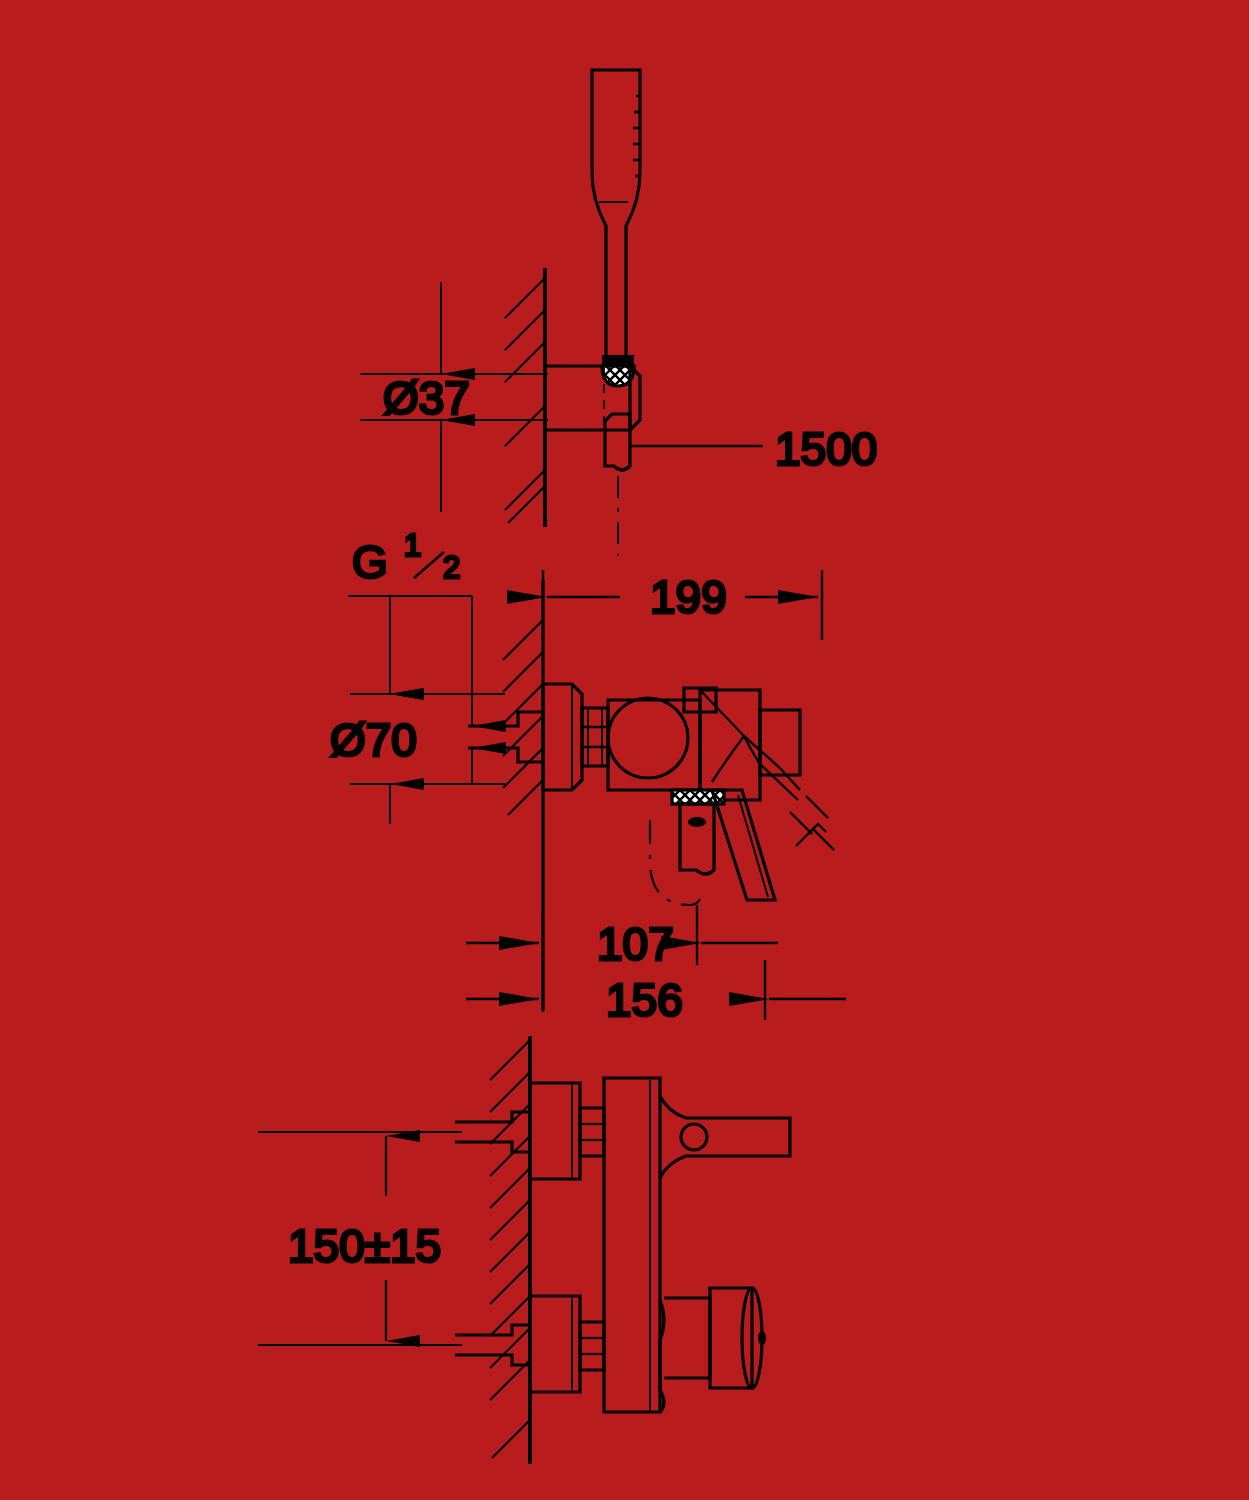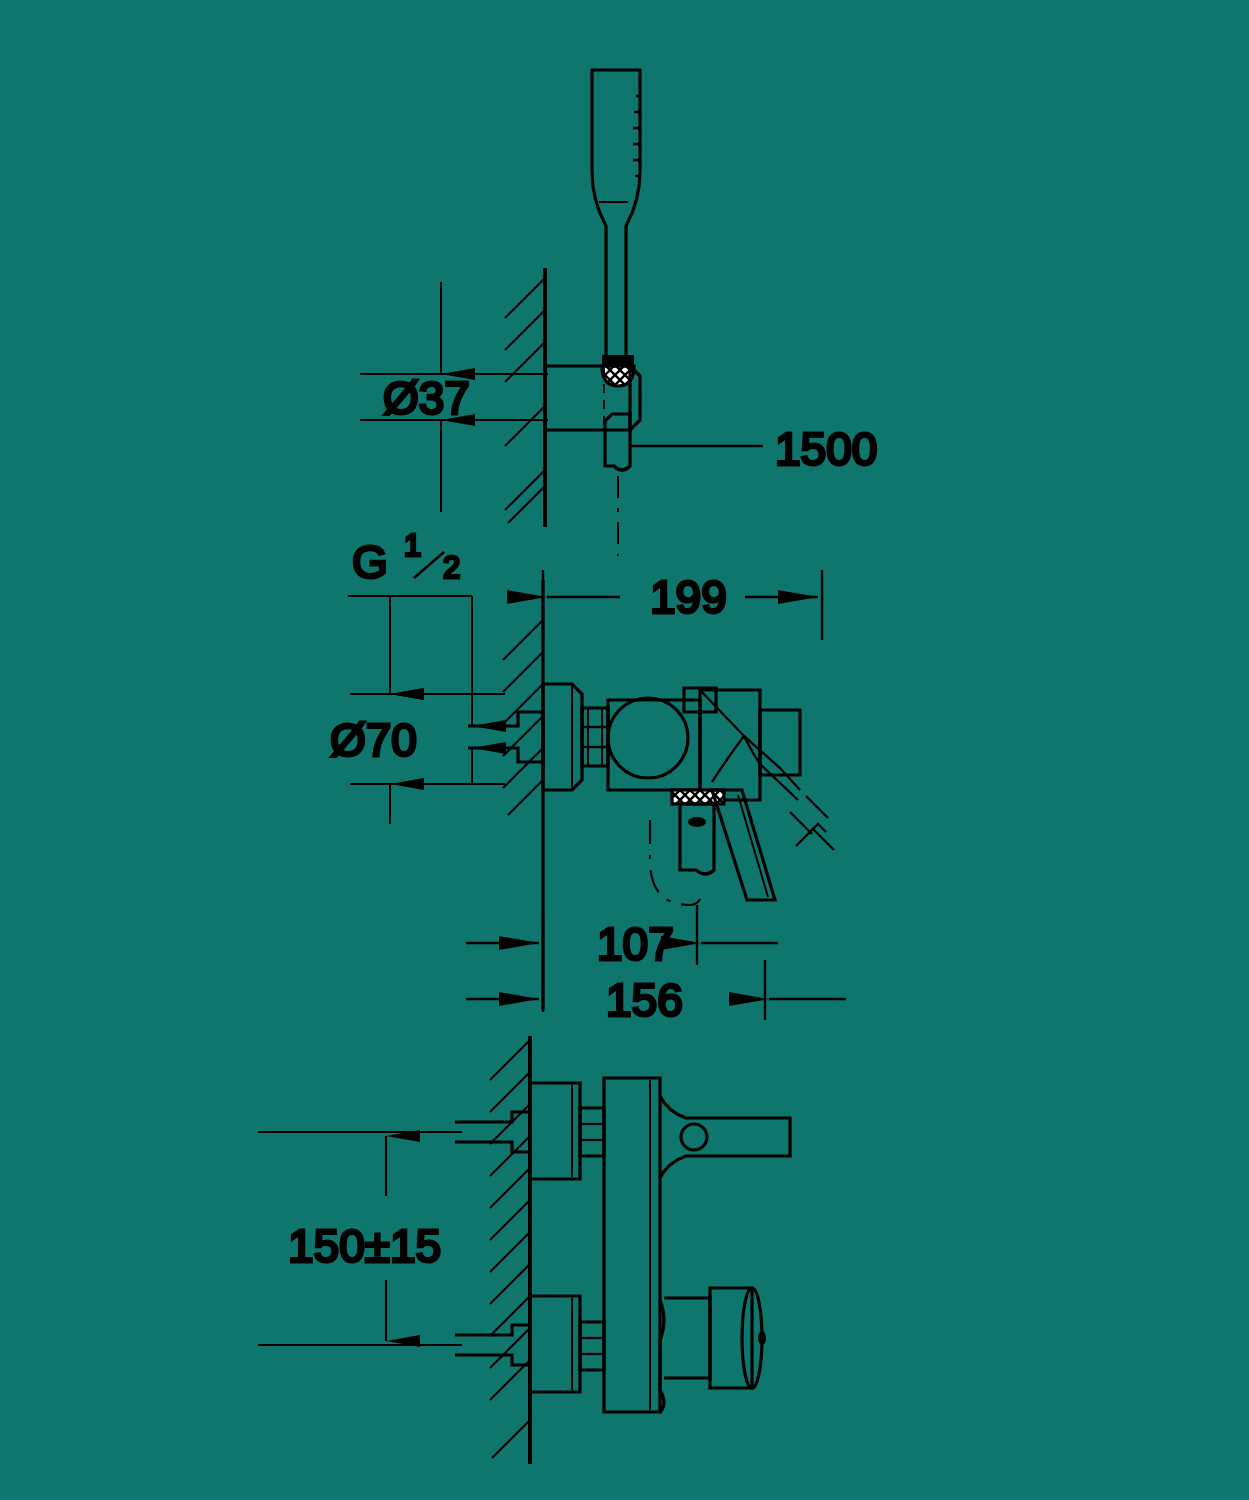--- a/index.html
+++ b/index.html
@@ -1,17 +1,17 @@
 <!DOCTYPE html>
 <html><head>
 <meta charset="utf-8">
 <style>
   html,body{margin:0;padding:0;background:#ffffff;}
   body{width:1249px;height:1500px;font-family:"Liberation Sans",sans-serif;overflow:hidden;}
-  #sheet{position:relative;width:1249px;height:1500px;background:#0f766e;}
+  #sheet{position:relative;width:1249px;height:1500px;background:#b91c1c;}
   #sheet svg{position:absolute;top:0;left:0;width:1249px;height:1500px;display:block;}
   .dimtext{font-family:"Liberation Sans",sans-serif;font-size:46px;fill:#000;}
 </style>
 </head>
 <body>
 
 <div id="sheet">
 <svg viewBox="0 0 1249 1500" xmlns="http://www.w3.org/2000/svg">
   <defs>
     <marker id="arrD" markerWidth="14" markerHeight="34" refX="7" refY="34" orient="auto" markerUnits="userSpaceOnUse">

